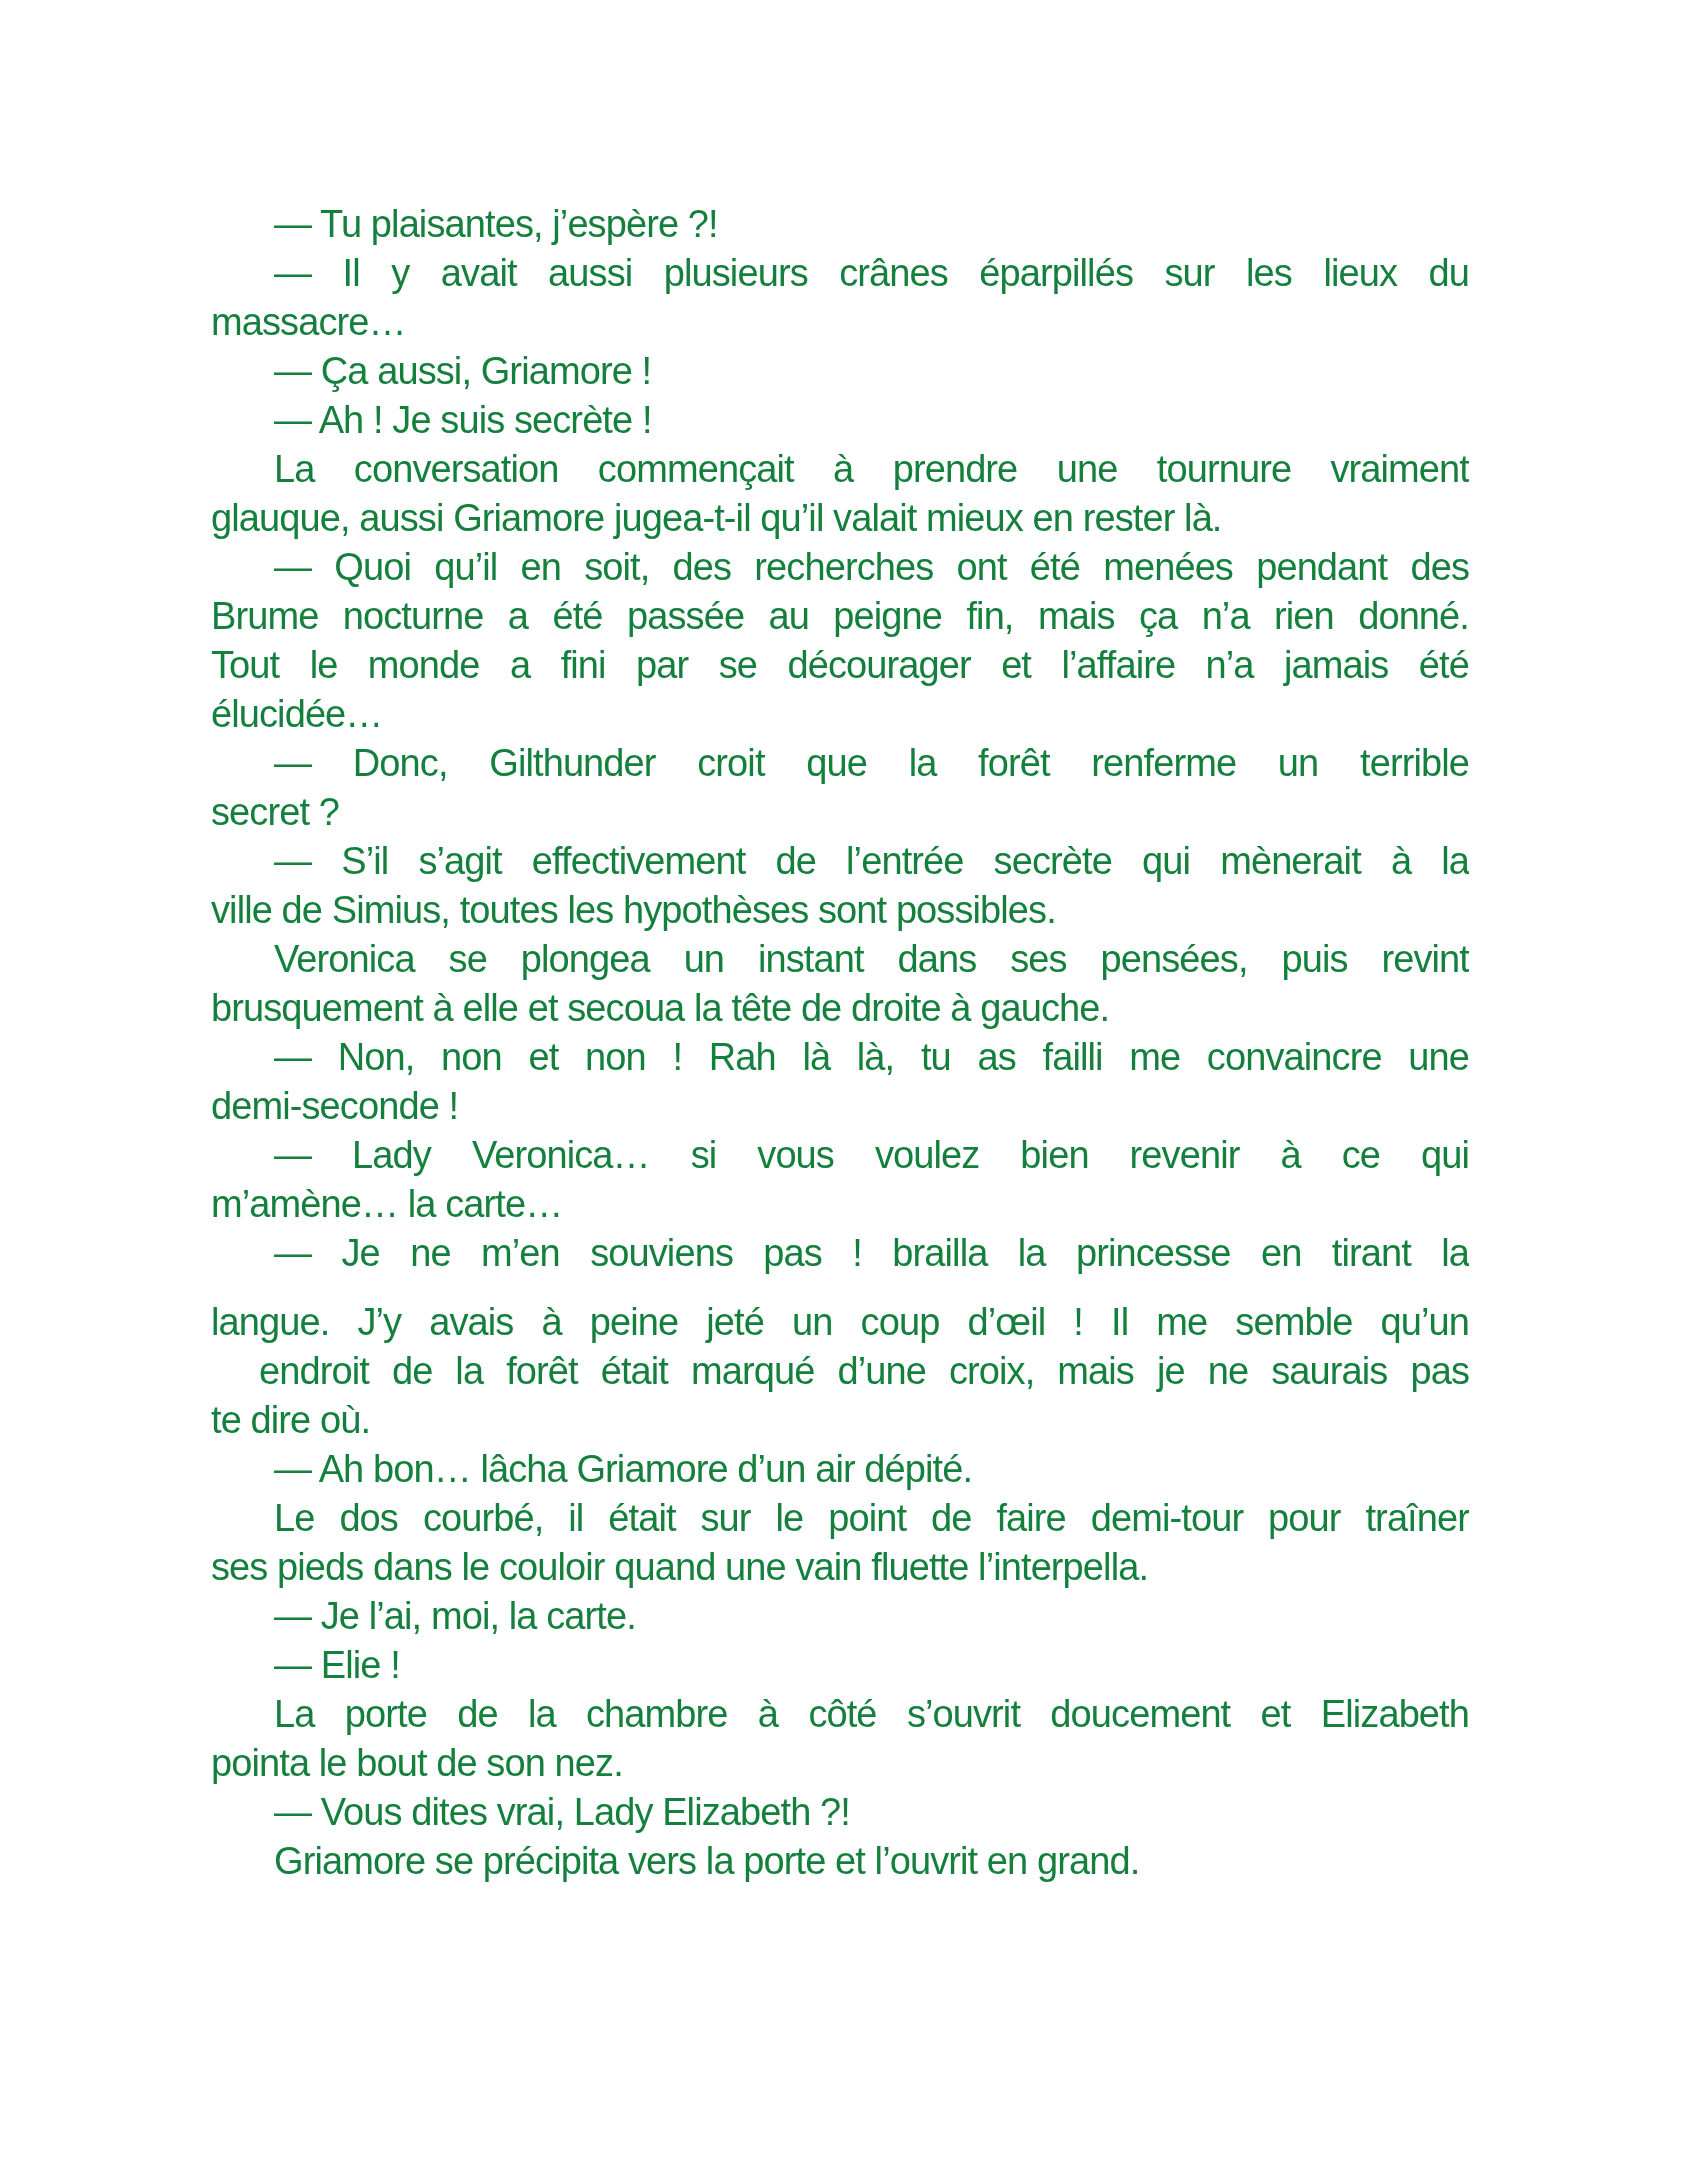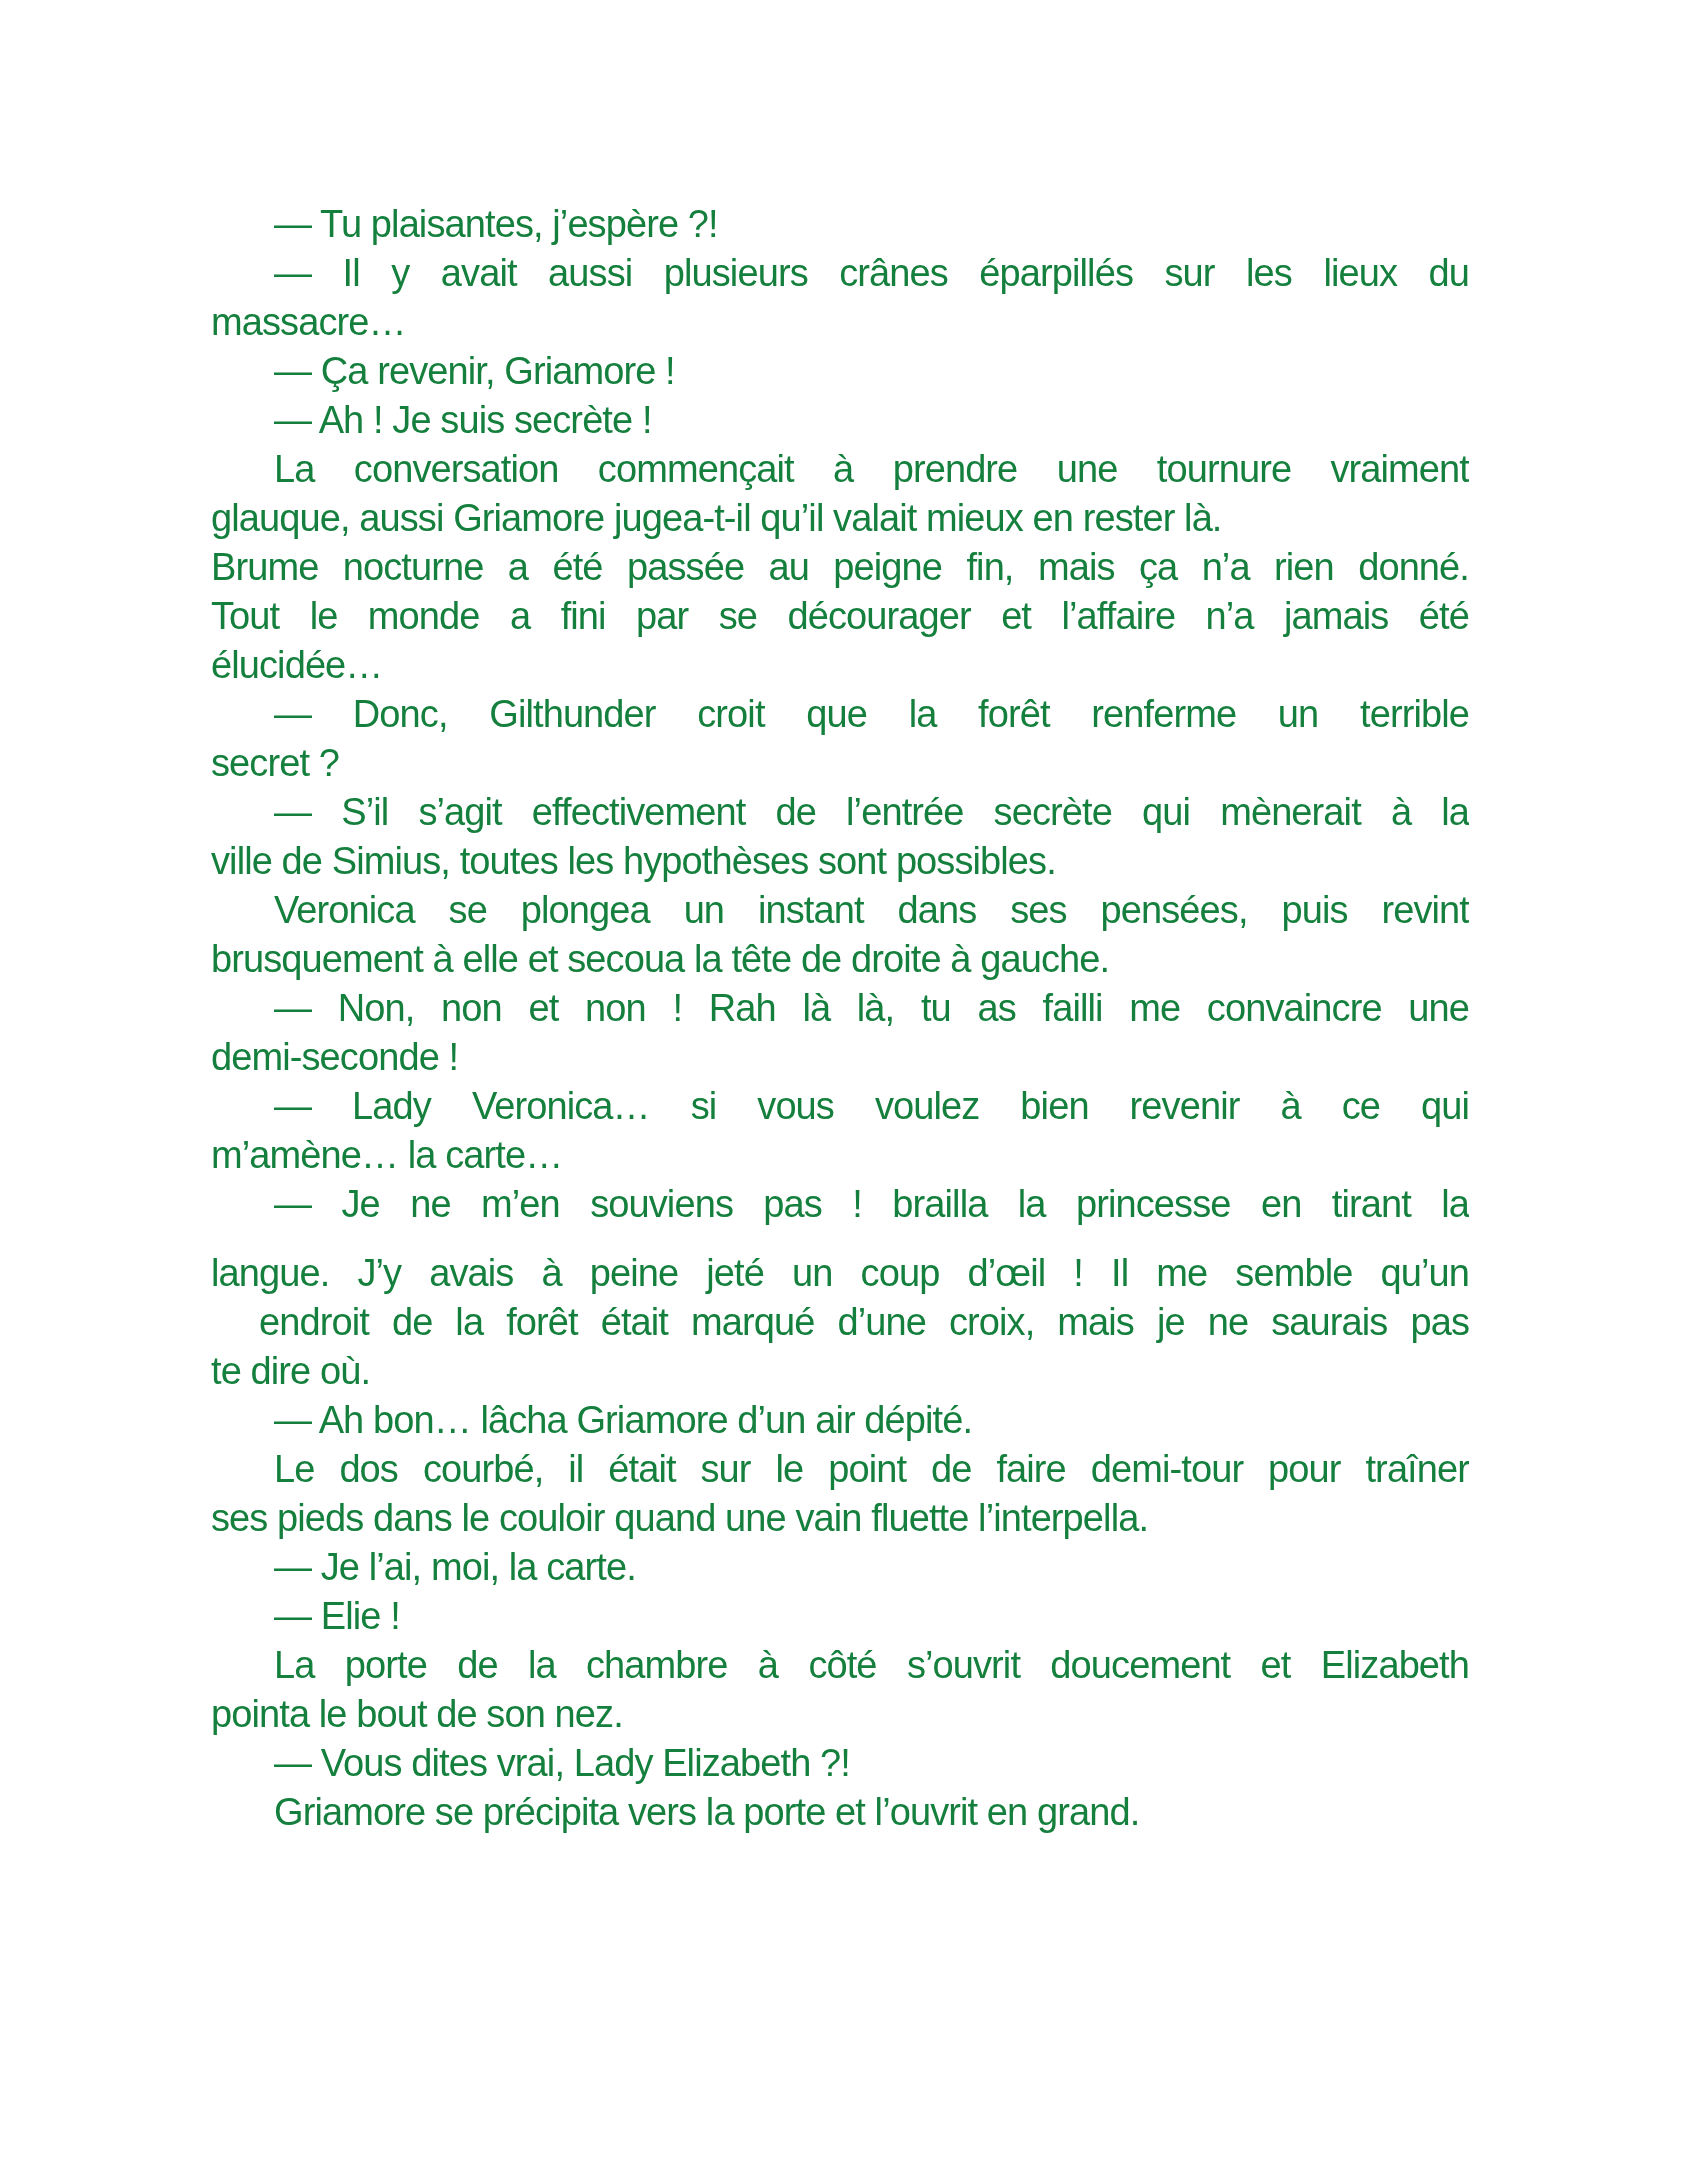--- a/index.html
+++ b/index.html
@@ -51,24 +51,25 @@
     }
   </style>
 </head>
 <body>
 
 <div class="page">
   <div class="text-block" id="text-block">
       <div class="line indent" style="">— Tu plaisantes, j’espère ?!</div>
       <div class="line indent justify" style="white-space: normal;">— Il y avait aussi plusieurs crânes éparpillés sur les lieux du</div>
       <div class="line" style="">massacre…</div>
-      <div class="line indent" style="">— Ça revenir, Griamore !</div>
+      <div class="line indent" style="">— Ça aussi, Griamore !</div>
       <div class="line indent" style="">— Ah ! Je suis secrète !</div>
       <div class="line indent justify" style="white-space: normal;">La conversation commençait à prendre une tournure vraiment</div>
       <div class="line" style="">glauque, aussi Griamore jugea-t-il qu’il valait mieux en rester là.</div>
+      <div class="line indent justify" style="white-space: normal;">— Quoi qu’il en soit, des recherches ont été menées pendant des</div>
       <div class="line justify" style="white-space: normal;">Brume nocturne a été passée au peigne fin, mais ça n’a rien donné.</div>
       <div class="line justify" style="white-space: normal;">Tout le monde a fini par se décourager et l’affaire n’a jamais été</div>
       <div class="line" style="">élucidée…</div>
       <div class="line indent justify" style="white-space: normal;">— Donc, Gilthunder croit que la forêt renferme un terrible</div>
       <div class="line" style="">secret ?</div>
       <div class="line indent justify" style="white-space: normal;">— S’il s’agit effectivement de l’entrée secrète qui mènerait à la</div>
       <div class="line" style="">ville de Simius, toutes les hypothèses sont possibles.</div>
       <div class="line indent justify" style="white-space: normal;">Veronica se plongea un instant dans ses pensées, puis revint</div>
       <div class="line" style="">brusquement à elle et secoua la tête de droite à gauche.</div>
       <div class="line indent justify" style="white-space: normal;">— Non, non et non ! Rah là là, tu as failli me convaincre une</div>

